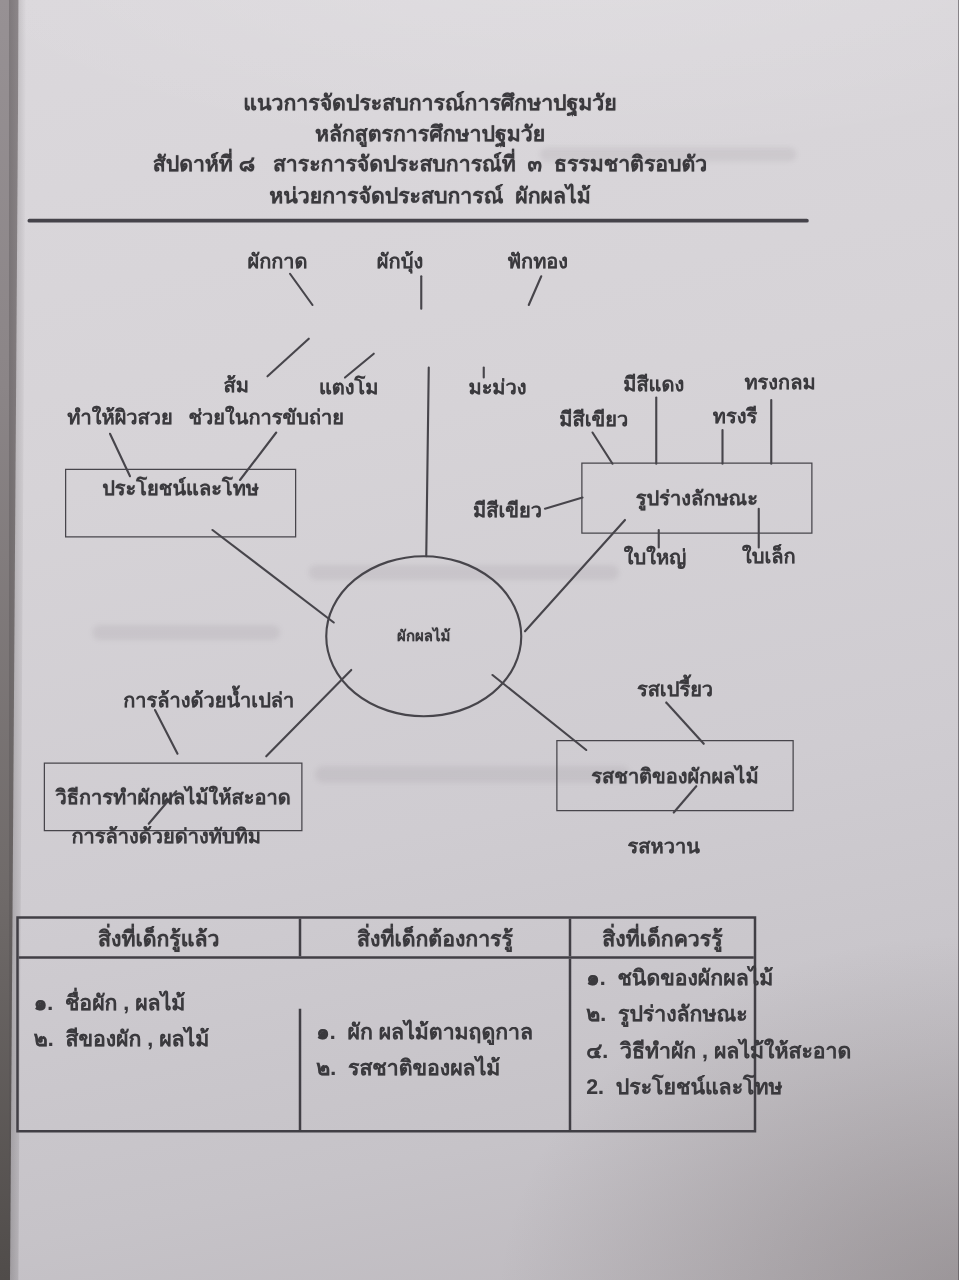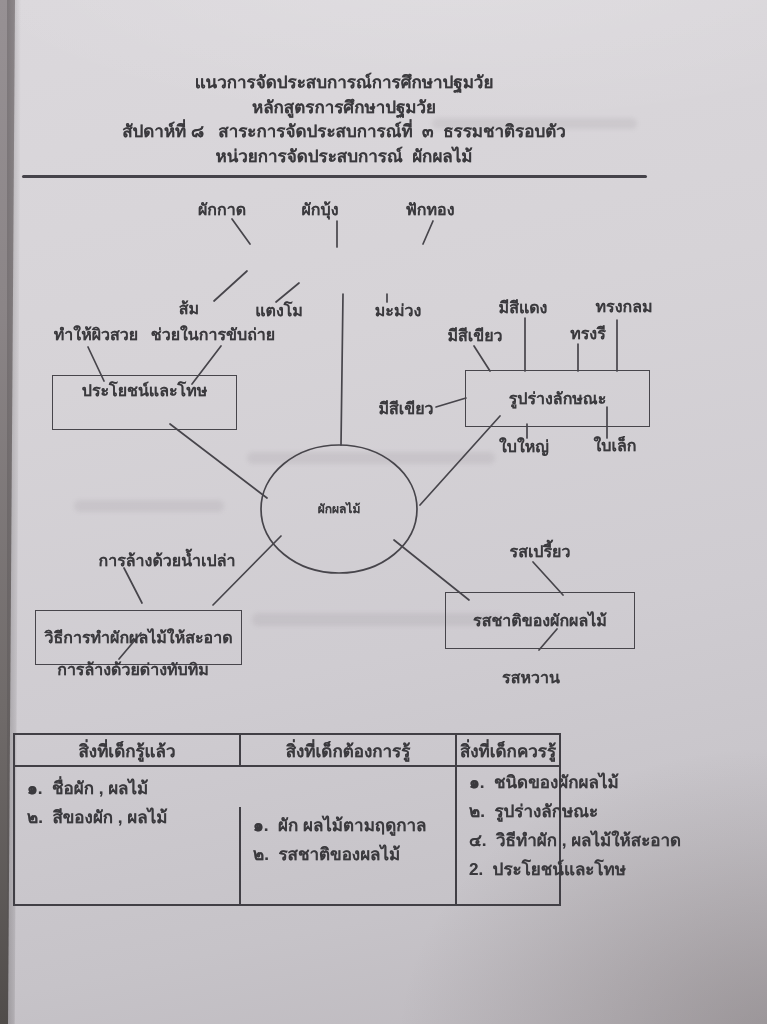--- a/index.html
+++ b/index.html
@@ -48,37 +48,37 @@
     font-size:16px;font-weight:600;white-space:nowrap;
     text-shadow:0 0 0.5px rgba(58,57,61,0.45);
   }
   .center-label{
     position:absolute;transform:translate(-50%,-50%);
     font-size:12px;font-weight:bold;white-space:nowrap;
     text-shadow:0 0 0.6px rgba(58,57,61,0.5);
   }
   
   .ktable{
-    position:absolute;left:13px;top:733px;width:548px;height:173px;
+    position:absolute;left:13px;top:733px;width:592px;height:173px;
     border:2.2px solid #413f45;box-sizing:border-box;
   }
   .krow{display:grid;grid-template-columns:224px 216px 1fr;}
   .khead{height:30px;border-bottom:2px solid #413f45;}
   .khead .kcell{
     display:flex;align-items:center;justify-content:center;
     font-size:17px;font-weight:bold;
     text-shadow:0 0 0.6px rgba(58,57,61,0.55);
   }
   .kbody{height:138px;}
   .kcell{box-sizing:border-box;}
   .kcell + .kcell{border-left:2px solid #413f45;}
   .kbody .kcell{padding-left:12px;padding-right:4px;}
   .kitem{font-size:17px;font-weight:600;line-height:29px;white-space:pre;
          text-shadow:0 0 0.5px rgba(58,57,61,0.45);}
-  .pad1{padding-top:7px;} .pad2{padding-top:4px;margin-top:40px;} .pad3{padding-top:1px;}
+  .pad1{padding-top:21px;} .pad2{padding-top:4px;margin-top:40px;} .pad3{padding-top:1px;}
   
   .smudge{
     position:absolute;background:rgba(104,98,112,0.10);
     border-radius:7px;filter:blur(2.2px);
   }
 </style>
 </head>
 <body>
 
 <div class="stage">

